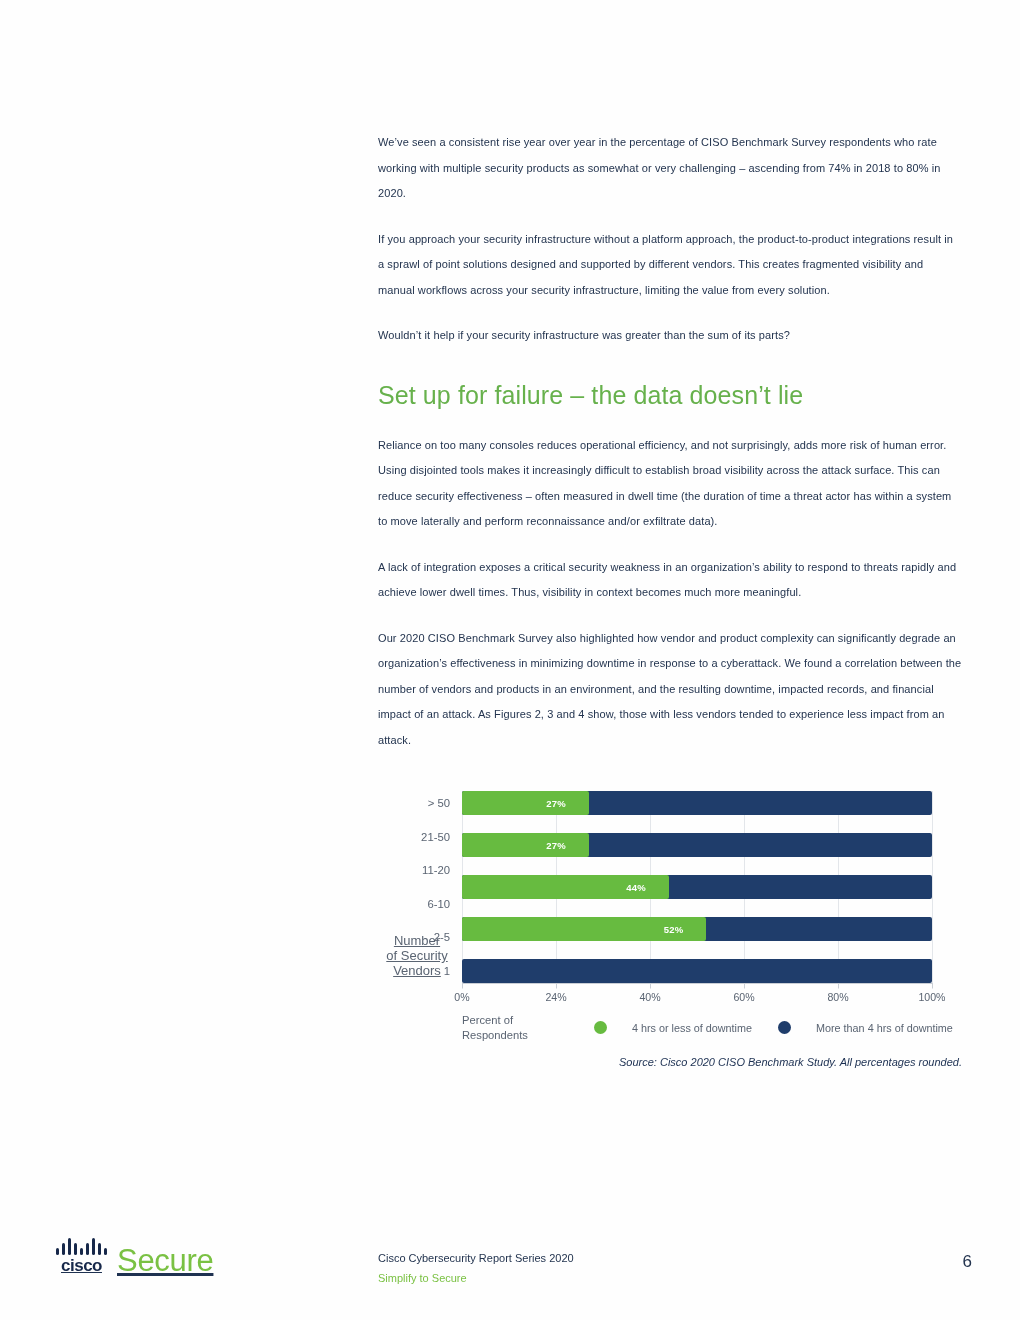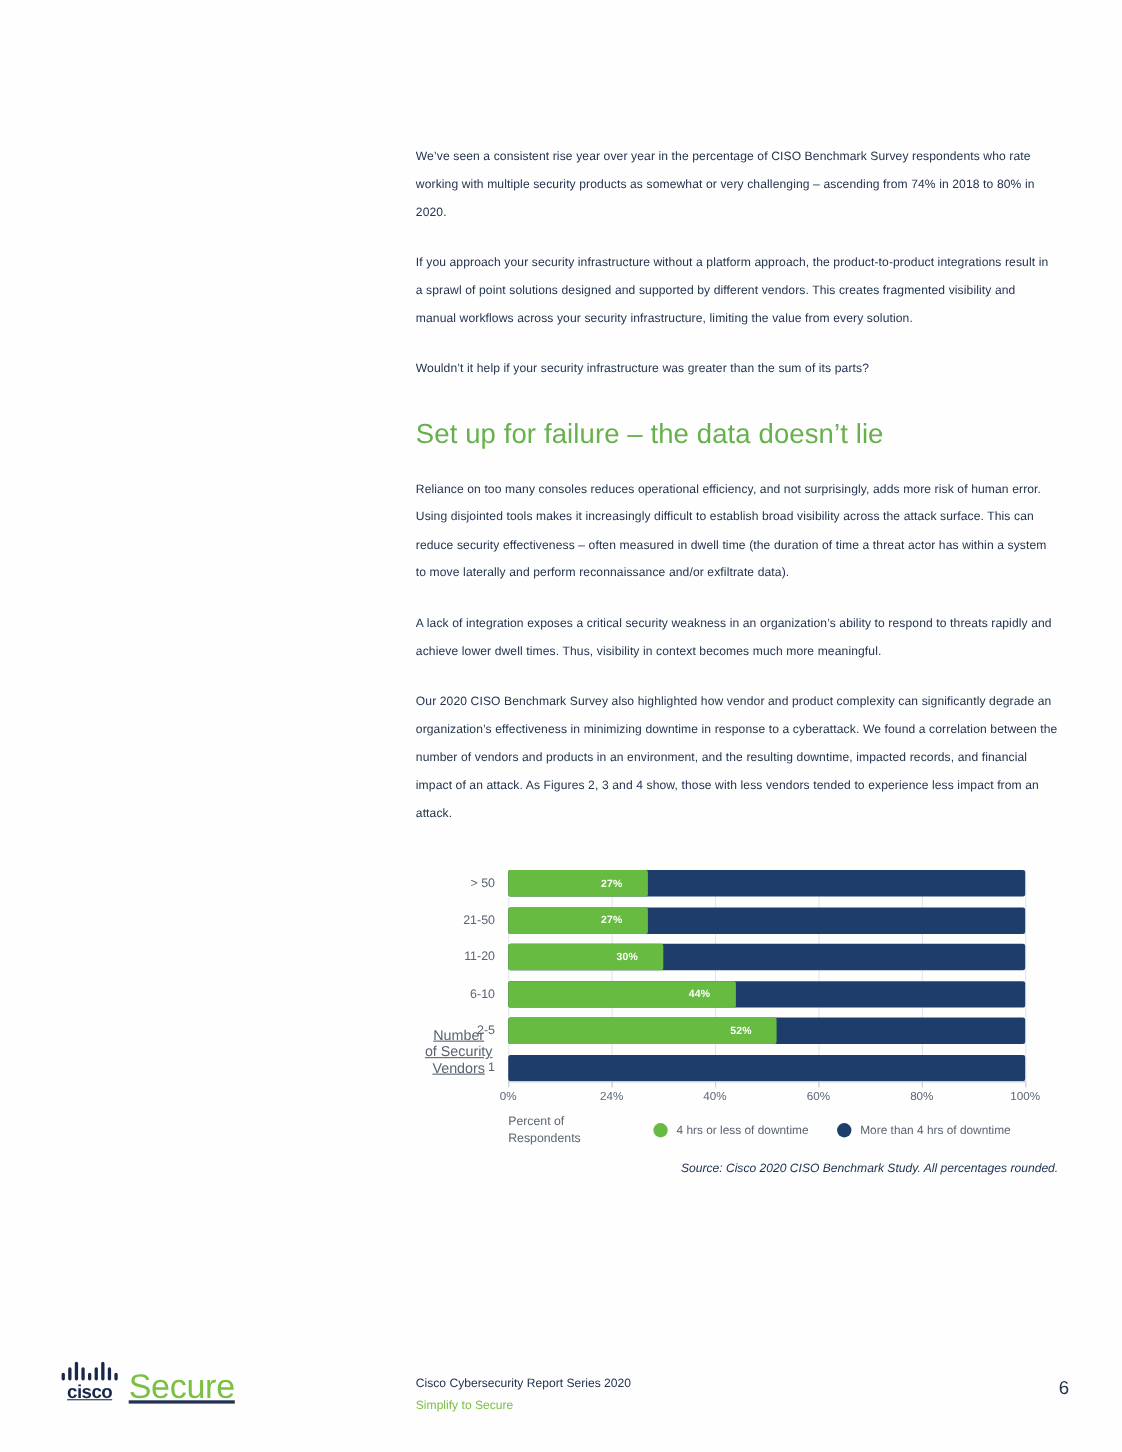--- a/index.html
+++ b/index.html
@@ -206,21 +206,21 @@
     position: absolute;
     left: 216px;
     top: 230px;
     display: flex;
     align-items: center;
     gap: 26px;
   }
   .legend-item {
     display: flex;
     align-items: center;
-    gap: 8px;
+    gap: 25px;
     font-size: 10.8px;
     color: #5a6472;
     white-space: nowrap;
     justify-content: center;
   }
   .legend-dot {
     width: 13px;
     height: 13px;
     border-radius: 50%;
     display: inline-block;
@@ -355,26 +355,20 @@
           <div class="row">
             <div class="bar-base"></div>
             <div class="bar-green" style="width: 27%;">
               <span class="bar-value">27%</span>
             </div>
           </div>
           <div class="row">
             <div class="bar-base"></div>
             <div class="bar-green" style="width: 27%;">
               <span class="bar-value">27%</span>
-            </div>
-          </div>
-          <div class="row">
-            <div class="bar-base"></div>
-            <div class="bar-green" style="width: 30%;">
-              <span class="bar-value">30%</span>
             </div>
           </div>
           <div class="row">
             <div class="bar-base"></div>
             <div class="bar-green" style="width: 44%;">
               <span class="bar-value">44%</span>
             </div>
           </div>
           <div class="row">
             <div class="bar-base"></div>

